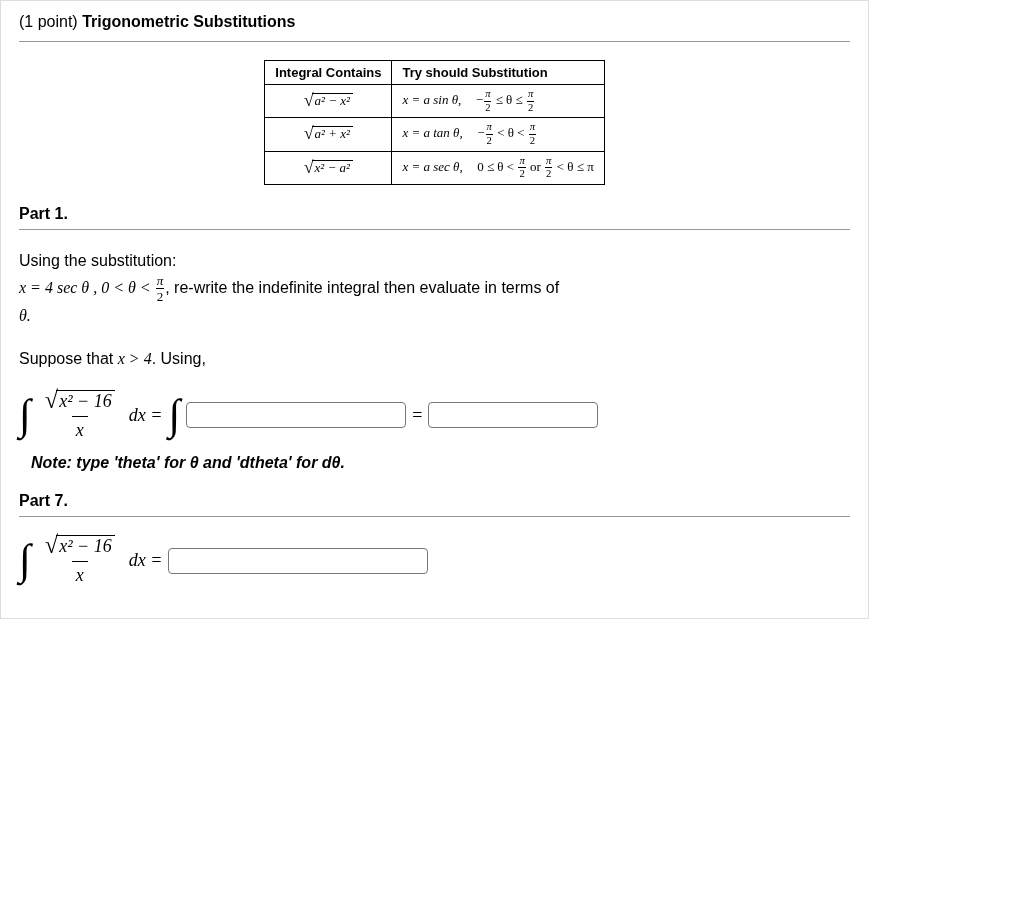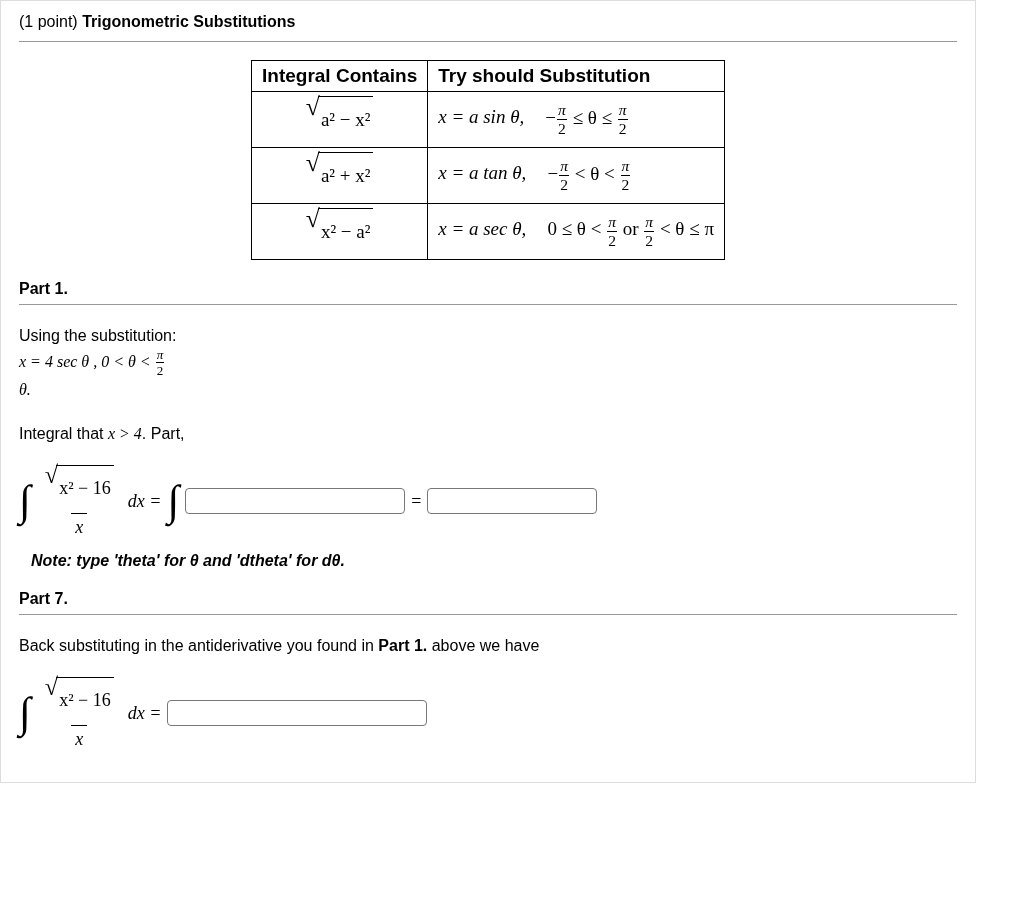--- a/index.html
+++ b/index.html
@@ -5,21 +5,21 @@
   * { box-sizing: border-box; }
   body {
     margin: 0;
     padding: 0;
     font-family: "Helvetica Neue", Helvetica, Arial, sans-serif;
     font-size: 16px;
     color: #000;
     background: #fff;
   }
   .container {
-    width: 976px;
+    width: 869px;
     background: #fff;
     border: 1px solid #ddd;
     padding: 12px 18px 18px 18px;
   }
   .header-line {
     margin-bottom: 10px;
   }
   .intro { margin: 22px 0 14px 0; }
   hr.sep {
     border: none;
@@ -36,21 +36,21 @@
 
   
   table.subs {
     border-collapse: collapse;
     margin: 0 auto;
   }
   table.subs th, table.subs td {
     border: 1px solid #000;
     padding: 4px 10px;
     text-align: left;
-    font-size: 19px;
+    font-size: 13px;
     white-space: nowrap;
   }
   table.subs th { font-weight: 700; }
   table.subs td.ic { text-align: center; }
 
   
   .math { font-family: "Times New Roman", Times, serif; font-style: italic; }
   .upright { font-style: normal; }
   .sqrt {
     display: inline-flex;
@@ -59,21 +59,22 @@
     position: relative;
     font-family: "Times New Roman", Times, serif;
   }
   .sqrt .radical {
     font-size: 1.35em;
     line-height: 0.85;
     margin-right: -2px;
   }
   .sqrt .under {
     border-top: 1.2px solid #000;
-    padding: 12px 3px;
+    padding: 0 3px;
+    font-style: italic;
     line-height: 1.15;
   }
   .sfrac {
     display: inline-flex;
     flex-direction: column;
     align-items: center;
     vertical-align: middle;
     font-family: "Times New Roman", Times, serif;
     font-size: 0.82em;
     line-height: 1;
@@ -226,26 +227,26 @@
     </table>
 
   <div class="part-label">Part 1.</div>
   <hr class="sep">
 
   <div class="para">
     <span>Using the substitution:</span><br>
     <span class="math">x = 4 sec θ , 0 &lt; θ &lt; </span><span class="sfrac">
         <span class="num">π</span>
         <span class="den">2</span>
-      </span><br>
+      </span><span>, re-write the indefinite integral then evaluate in terms of</span><br>
     <span class="math">θ.</span>
   </div>
 
   <div class="para">
-    <span>Integral that </span><span class="math">x &gt; 4</span><span>. Part,</span>
+    <span>Suppose that </span><span class="math">x &gt; 4</span><span>. Using,</span>
   </div>
 
   <div class="eqrow">
     <span class="bigint">∫</span>
     <span class="intfrac">
       <span class="num">
         <span class="sqrt">
             <span class="radical">√</span>
             <span class="under">x² − 16</span>
           </span>
@@ -257,23 +258,20 @@
     <input type="text" class="answer w-med" value="" style="">
     <span class="upright" style="font-family:'Times New Roman',serif;font-size:18px;">=</span>
     <input type="text" class="answer w-short" value="" style="">
   </div>
 
   <div class="note">Note: type 'theta' for θ and 'dtheta' for dθ.</div>
 
   <div class="part-label">Part 7.</div>
   <hr class="sep">
 
-  <div class="para">
-    <span>Back substituting in the antiderivative you found in </span><strong>Part 1.</strong><span> above we have</span>
-  </div>
 
   <div class="eqrow">
     <span class="bigint">∫</span>
     <span class="intfrac">
       <span class="num">
         <span class="sqrt">
             <span class="radical">√</span>
             <span class="under">x² − 16</span>
           </span>
       </span>

